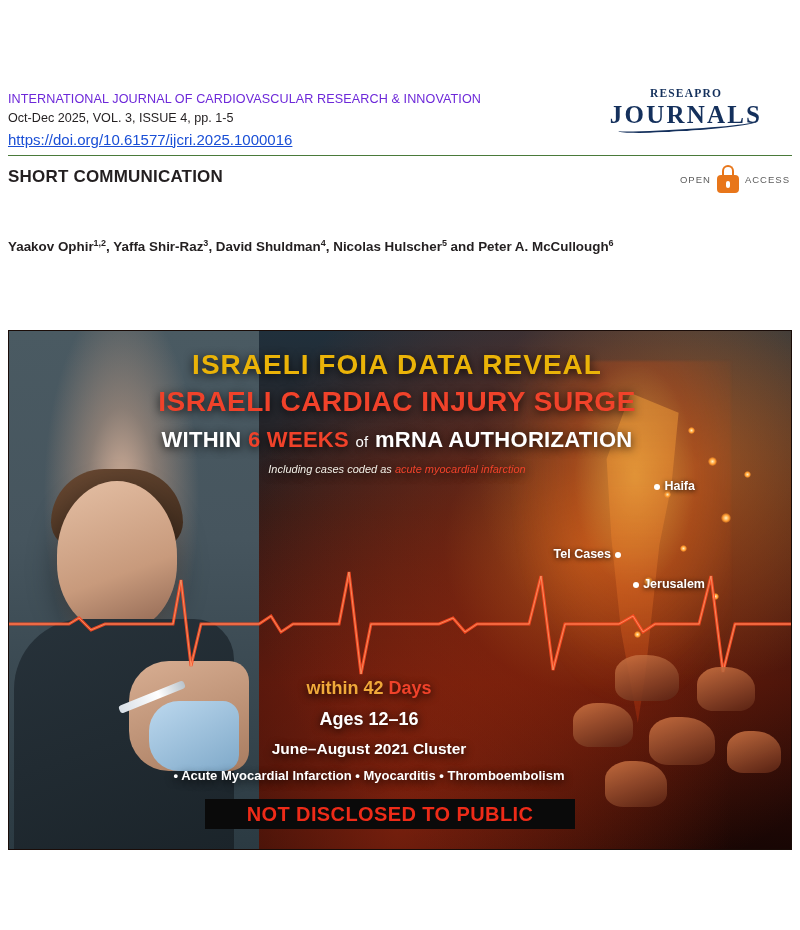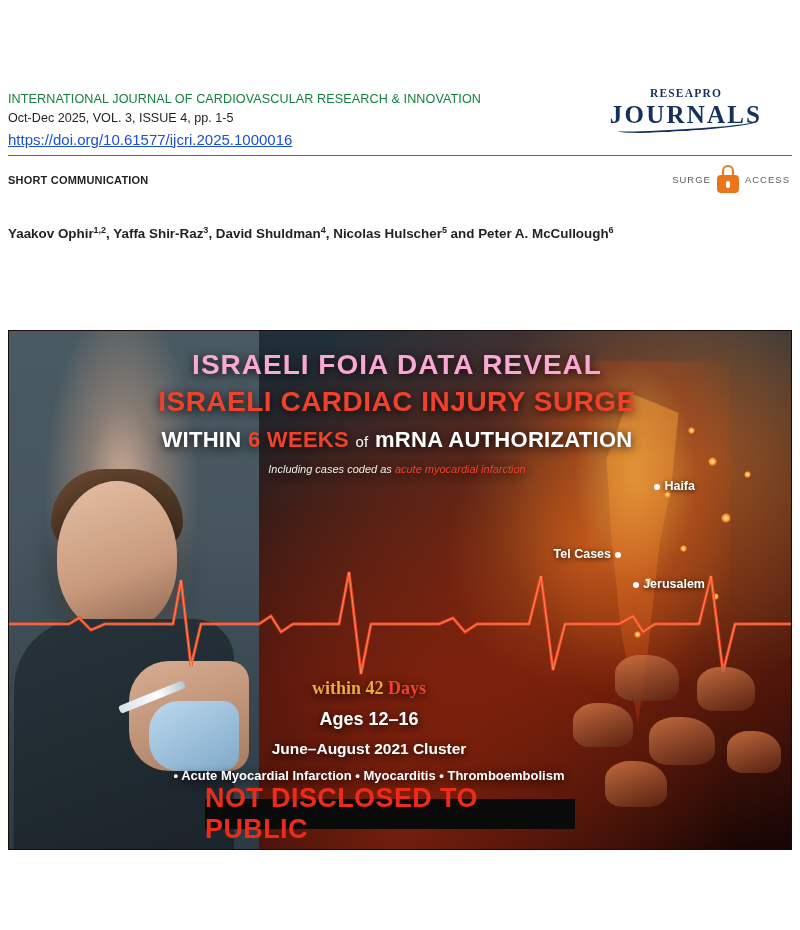--- a/index.html
+++ b/index.html
@@ -24,21 +24,21 @@
     height: 160px;
   }
   .journal-meta {
     position: absolute;
     left: 8px;
     top: 90px;
     width: 560px;
   }
   .journal-name {
     font-size: 12.6px;
-    color: #15803d;
+    color: #6d28d9;
     letter-spacing: 0.1px;
     line-height: 1.45;
     font-weight: 400;
   }
   .journal-issue {
     font-size: 12.6px;
     color: #231f20;
     line-height: 1.45;
     font-weight: 400;
     margin-top: 1px;
@@ -101,22 +101,22 @@
 
   
   .type-row {
     position: relative;
     height: 46px;
     padding: 0 8px;
   }
   .article-type {
     position: absolute;
     left: 8px;
-    top: 14px;
-    font-size: 11px;
+    top: 7px;
+    font-size: 17px;
     font-weight: 700;
     color: #231f20;
     letter-spacing: 0.2px;
   }
   .oa-badge {
     position: absolute;
     right: 10px;
     top: 4px;
     display: flex;
     align-items: center;
@@ -161,21 +161,21 @@
     font-weight: 700;
     line-height: 1.33;
     color: #2f6b2f;
     letter-spacing: -0.1px;
     max-width: 740px;
   }
 
   
   .authors {
     padding: 0 8px;
-    margin-top: 18px;
+    margin-top: 31px;
     font-size: 13.4px;
     font-weight: 700;
     color: #231f20;
     line-height: 1.4;
   }
   .authors sup {
     font-size: 9px;
     font-weight: 700;
     vertical-align: super;
   }
@@ -289,21 +289,21 @@
     left: 118px;
     top: 18px;
     width: 540px;
     text-align: center;
     text-shadow: 0 2px 10px rgba(0,0,0,0.85);
   }
   .ft-line1 {
     font-size: 28px;
     font-weight: 700;
     letter-spacing: 1px;
-    color: #f9a8d4;
+    color: #eab308;
   }
   .ft-line2 {
     font-size: 28px;
     font-weight: 700;
     letter-spacing: 0.5px;
     color: #f0422a;
     margin-top: 5px;
   }
   .ft-line3 {
     font-size: 22px;
@@ -341,40 +341,40 @@
 
   .fig-stats {
     position: absolute;
     left: 150px;
     top: 338px;
     width: 420px;
     text-align: center;
     text-shadow: 0 2px 8px rgba(0,0,0,0.9);
   }
   .st1 { font-size: 21px; font-weight: 700; color: #ffffff; }
-  .st2 { font-size: 18px; font-weight: 700; color: #f0a93a; margin-top: 9px; font-family: Liberation Serif, serif; }
+  .st2 { font-size: 18px; font-weight: 700; color: #f0a93a; margin-top: 9px; }
   .st2 .hot { color: #f0422a; }
   .st3 { font-size: 18px; font-weight: 700; color: #ffffff; margin-top: 10px; }
   .st4 { font-size: 15.5px; font-weight: 700; color: #ffffff; margin-top: 10px; }
   .st5 { font-size: 13px; font-weight: 700; color: #ffffff; margin-top: 10px; }
 
   .banner {
     position: absolute;
     left: 196px;
     top: 468px;
     width: 370px;
     height: 30px;
     background: #0a0a0a;
     display: flex;
     align-items: center;
     justify-content: center;
   }
   .banner span {
     color: #ee2b18;
-    font-size: 27px;
+    font-size: 20px;
     font-weight: 700;
     letter-spacing: 0.4px;
   }
 
   .kneel {
     position: absolute;
     border-radius: 40% 50% 30% 30%;
     background: linear-gradient(160deg, rgba(210,120,70,0.85), rgba(90,35,20,0.9));
     filter: blur(0.3px);
   }
@@ -400,21 +400,21 @@
       </div>
     </div>
 
     <div class="rule"></div>
   </div>
 
   <div class="type-row">
     <div class="article-type">SHORT COMMUNICATION</div>
 
     <div class="oa-badge">
-      <span>SURGE</span>
+      <span>OPEN</span>
       <span class="oa-lock">
         <span class="ring"></span>
         <span class="body"></span>
         <span class="hole"></span>
       </span>
       <span>ACCESS</span>
     </div>
   </div>
 
 

